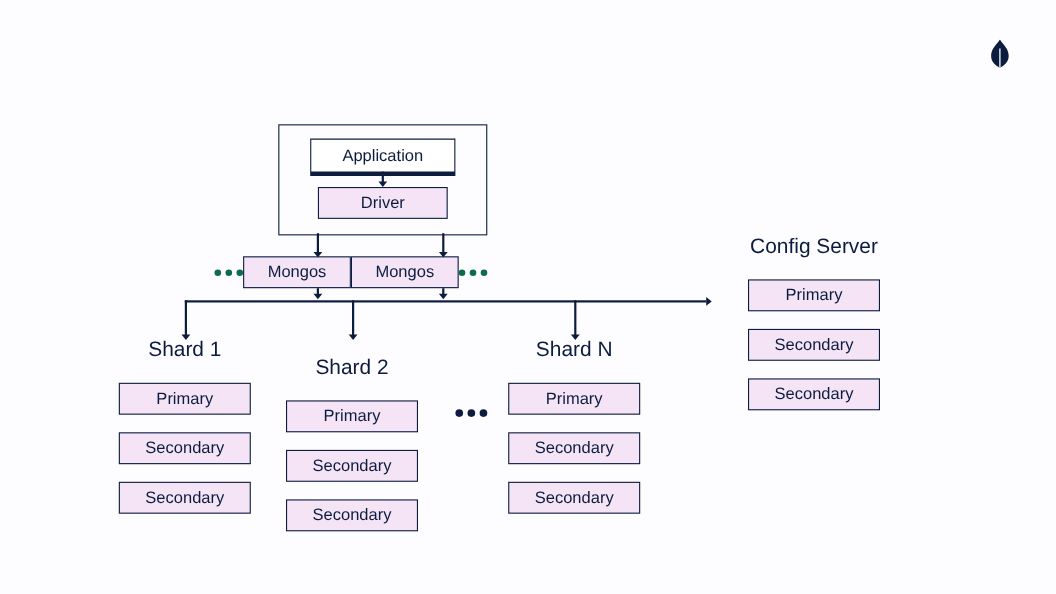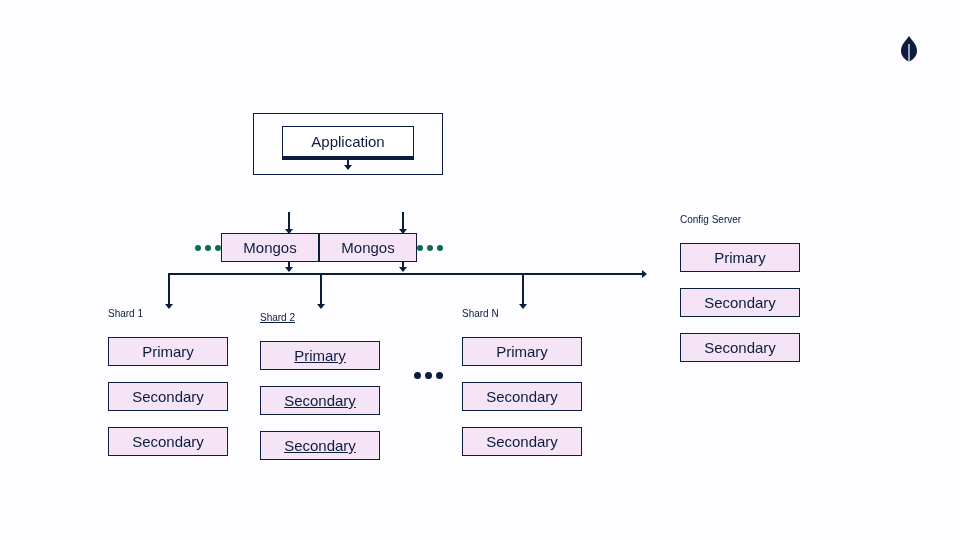--- a/index.html
+++ b/index.html
@@ -72,22 +72,22 @@
       height: 7px;
     }
     .shard-group {
       position: absolute;
       display: flex;
       flex-direction: column;
       gap: 4px;
       align-items: stretch;
     }
     .shard-label {
-      font-size: 10px;
-      text-align: left;
+      font-size: 19px;
+      text-align: center;
       margin-bottom: 2px;
     }
     .config-group {
       position: absolute;
       display: flex;
       flex-direction: column;
       gap: 4px;
     }
     .shard-group .node, .config-group .node {
       min-width: 120px;
@@ -127,20 +127,21 @@
 
 <div class="diagram">
 
   <svg class="leaf-icon" viewBox="0 0 18 26">
     <path d="M9 0 C 12 5 17 8 17 15 C 17 22 10 25 9 26 C 8 25 1 22 1 15 C 1 8 6 5 9 0 Z" fill="#0c1c3f"></path>
     <line x1="9" y1="8" x2="9" y2="26" stroke="#fdfcfe" stroke-width="1.2"></line>
   </svg>
 
   <div class="app-box" style="left:253px; top:113px; width:190px;">
     <div class="node app-node">Application</div>
+    <div class="node driver-node">Driver</div>
   </div>
 
   <div class="mongos-row" style="left:195px;">
     <div class="dots">
         <span></span>
         <span></span>
         <span></span>
       </div>
     <div class="node" style="min-width:98px;">Mongos</div>
     <div class="node" style="min-width:98px;">Mongos</div>
@@ -158,21 +159,21 @@
     <div class="node">Secondary</div>
   </div>
 
   <div class="shard-group" style="left:108px; top:308px;">
     <div class="shard-label">Shard 1</div>
     <div class="node">Primary</div>
     <div class="node">Secondary</div>
     <div class="node">Secondary</div>
   </div>
 
-  <div class="shard-group" style="left:260px; top:312px;text-decoration:underline;">
+  <div class="shard-group" style="left:260px; top:324px;">
     <div class="shard-label">Shard 2</div>
     <div class="node">Primary</div>
     <div class="node">Secondary</div>
     <div class="node">Secondary</div>
   </div>
 
   <div class="shard-group" style="left:462px; top:308px;">
     <div class="shard-label">Shard N</div>
     <div class="node">Primary</div>
     <div class="node">Secondary</div>

